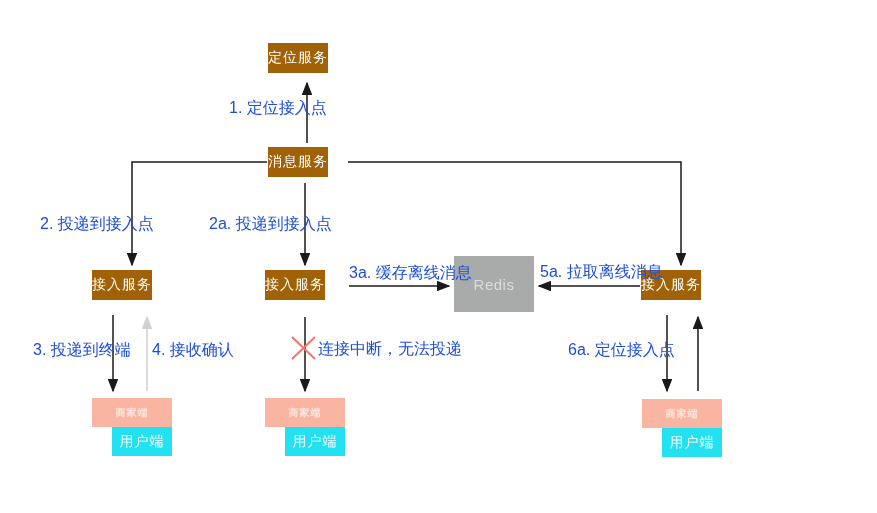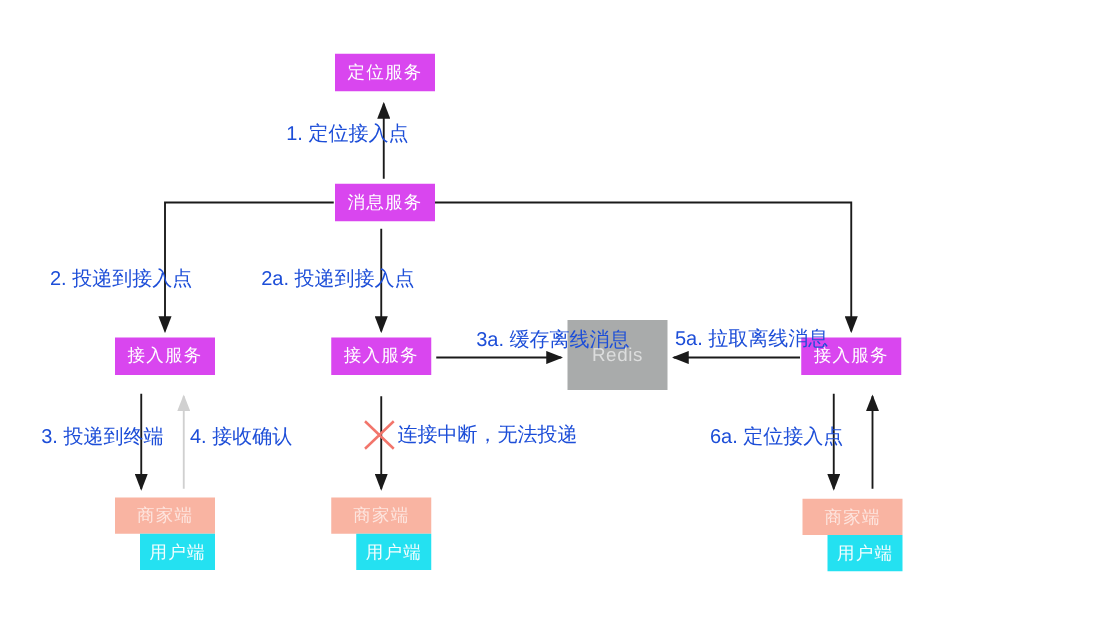--- a/index.html
+++ b/index.html
@@ -23,43 +23,43 @@
   .node {
     position: absolute;
     display: flex;
     align-items: center;
     justify-content: center;
     font-size: 14px;
     letter-spacing: 1px;
     box-sizing: border-box;
   }
   .service {
-    width: 80px; height: 30px;
-    background: #d946ef;
+    width: 60px; height: 30px;
+    background: #a16207;
     color: #ffffff;
   }
   .redis {
     width: 80px; height: 56px;
     background: #A9ABAB;
     color: #DCDDDD;
     font-size: 15px;
     letter-spacing: 0.5px;
   }
   .terminal {
     position: absolute;
     width: 80px;
     display: flex;
     flex-direction: column;
   }
   .terminal .merchant {
     height: 29px;
     background: #F9B4A2;
     color: rgba(255,255,255,0.65);
     display: flex; align-items: center; justify-content: center;
-    font-size: 14px; letter-spacing: 1px;
+    font-size: 10px; letter-spacing: 1px; font-weight: bold;
   }
   .terminal .user {
     height: 29px;
     background: #24E1F1;
     color: rgba(255,255,255,0.95);
     display: flex; align-items: center; justify-content: center;
     font-size: 14px; letter-spacing: 1px; margin-left: 20px;
   }
   .edge-label {
     position: absolute;
@@ -114,20 +114,20 @@
     <div class="user">用户端</div>
   </div>
   <div class="terminal" style="left:642px; top:399px;">
     <div class="merchant">商家端</div>
     <div class="user">用户端</div>
   </div>
 
   <div class="edge-label" style="left:229px; top:100px;">1. 定位接入点</div>
   <div class="edge-label" style="left:40px; top:216px;">2. 投递到接入点</div>
   <div class="edge-label" style="left:209px; top:216px;">2a. 投递到接入点</div>
-  <div class="edge-label" style="left:349px; top:265px;margin-left:32px;">3a. 缓存离线消息</div>
+  <div class="edge-label" style="left:349px; top:265px;">3a. 缓存离线消息</div>
   <div class="edge-label" style="left:540px; top:264px;">5a. 拉取离线消息</div>
   <div class="edge-label" style="left:33px; top:342px;">3. 投递到终端</div>
   <div class="edge-label" style="left:152px; top:342px;">4. 接收确认</div>
   <div class="edge-label" style="left:318px; top:341px;">连接中断，无法投递</div>
   <div class="edge-label" style="left:568px; top:342px;">6a. 定位接入点</div>
 
 </div>
 
 </body></html>

